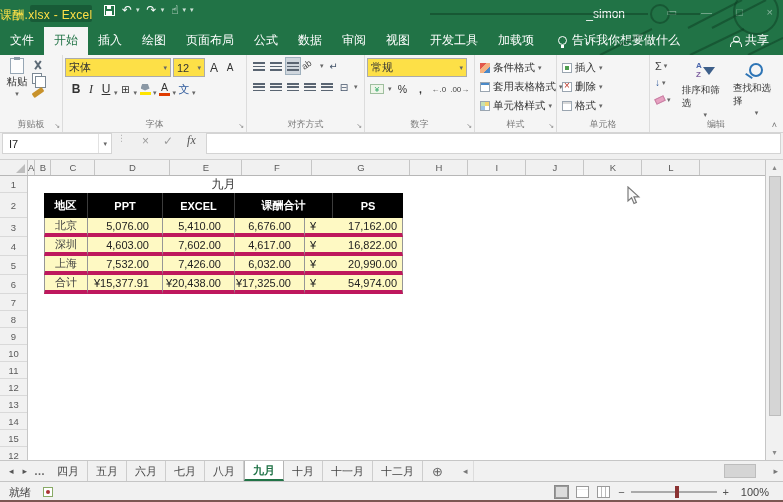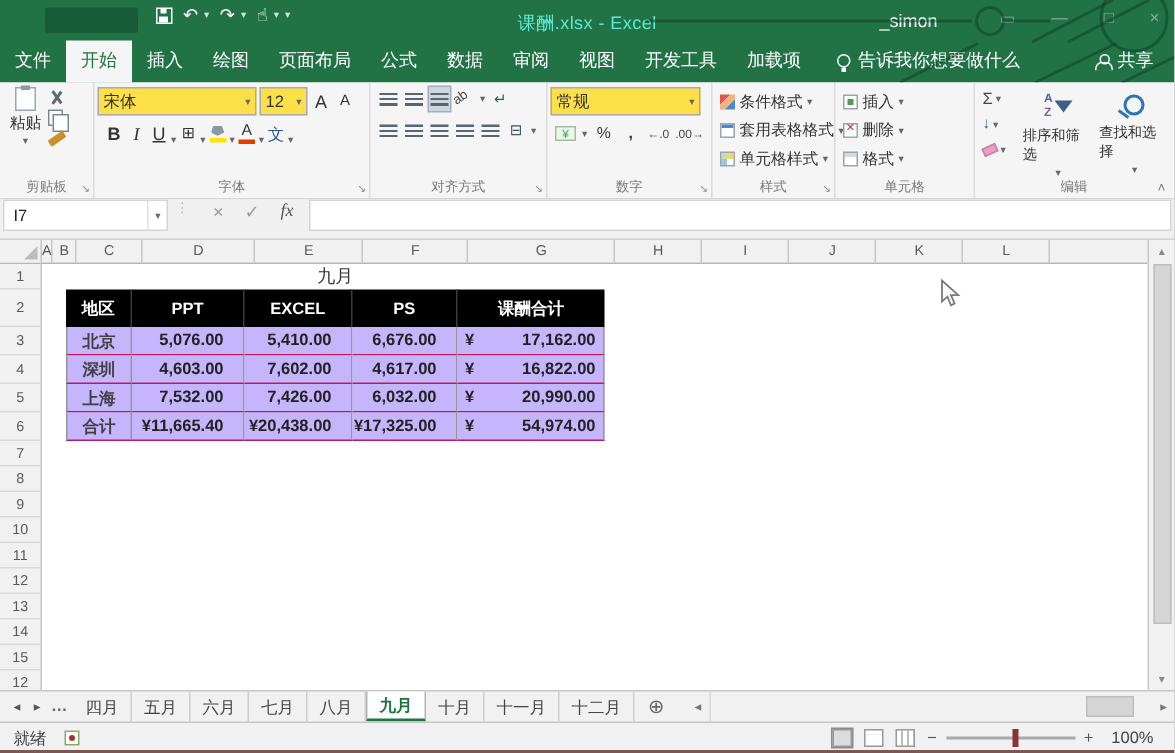--- a/index.html
+++ b/index.html
@@ -11,22 +11,22 @@
 
   
   .titlebar { position:absolute; left:0; top:0; width:783px; height:28px; background:#217346; }
   .qat { position:absolute; left:104px; top:4px; display:flex; align-items:center; gap:7px;
          color:#fff; font-size:12px; }
   .qat .dd { font-size:7px; color:#cfe3d8; margin-left:-3px; }
   .ic-save { width:11px; height:11px; border:1.5px solid #fff; position:relative; display:inline-block; }
   .ic-save::before { content:""; position:absolute; left:2px; top:0; width:4px; height:3px; background:#fff; }
   .ic-save::after  { content:""; position:absolute; left:1px; bottom:0; width:6px; height:4px; background:#fff; }
   .glyph { line-height:1; }
-  .title-text { position:absolute; left:0; right:0; top:7px; text-align:center;
-                color:#5eead4; font-size:12px; letter-spacing:.3px; }
+  .title-text { position:absolute; left:0; right:0; top:7px; text-align:left;
+                color:#fde047; font-size:12px; letter-spacing:.3px; }
   .user-name { position:absolute; right:158px; top:7px; color:#fff; font-size:12px; }
   .win-controls { position:absolute; right:10px; top:6px; display:flex; gap:24px;
                   color:rgba(255,255,255,.45); font-size:11px; }
   .ghost-artifact { position:absolute; left:30px; top:5px; width:62px; height:17px;
                     background:rgba(10,45,28,.35); border-radius:2px; }
 
   
   .tabrow { position:absolute; left:0; top:28px; width:783px; height:27px; background:#217346;
             display:flex; align-items:flex-end; color:#fff; font-size:12px; }
   .rtab { padding:5px 10px 6px 10px; cursor:default; white-space:nowrap; }
@@ -170,22 +170,22 @@
   .rowh:nth-child(n+7) { height:17px; }
   .canvas { position:relative; flex:1; background:#fff; overflow:hidden; }
 
   .ws-title { position:absolute; left:16px; top:0; width:359px; height:17px; text-align:center;
               font-size:12px; color:#333; line-height:17px; }
   .ws-table { position:absolute; left:16px; top:17px; width:359px; font-size:11px; }
   .t-hrow { display:flex; height:25px; background:#000; color:#fff; font-weight:bold; }
   .t-hc { display:flex; align-items:center; justify-content:center; border-right:1px solid #3c3c3c; }
   .t-hc:last-child { border-right:none; }
   .t-row { display:flex; height:19px; }
-  .t-c { border-right:1px solid #969696; border-bottom:1px solid #be185d; background:#c4b5fd;
-         display:flex; align-items:center; color:#222;font-weight:bold; }
+  .t-c { border-right:1px solid #969696; border-bottom:4px solid #be185d; background:#fef9c3;
+         display:flex; align-items:center; color:#222; }
   .t-c:first-child { border-left:1px solid #969696; }
   .w-b { width:44px; } .w-c { width:75px; } .w-d { width:72px; } .w-e { width:70px; } .w-f { width:98px; }
   .c-region { justify-content:center; color:#404040; }
   .c-num { justify-content:flex-end; padding-right:13px; }
   .c-acct { justify-content:space-between; padding:0 5px; }
 
   .vscroll { width:18px; background:#f1f1f1; border-left:1px solid #c6c6c6; display:flex;
              flex-direction:column; align-items:center; font-size:8px; color:#8a8a8a; }
   .vs-btn { height:15px; display:flex; align-items:center; }
   .vs-thumb { width:12px; height:240px; background:#d5d5d5; border:1px solid #bdbdbd; margin:1px 0; }
@@ -571,22 +571,22 @@
             <div class="rowh">12</div>
           </div>
         </div>
         <div class="canvas">
           <div class="ws-title">九月</div>
           <div class="ws-table">
             <div class="t-hrow">
               <div class="t-hc w-b">地区</div>
               <div class="t-hc w-c">PPT</div>
               <div class="t-hc w-d">EXCEL</div>
+              <div class="t-hc w-f">课酬合计</div>
               <div class="t-hc w-e">PS</div>
-              <div class="t-hc w-f">课酬合计</div>
             </div>
             <div style="display:contents;">
               <div class="t-row">
                 <div class="t-c w-b c-region">北京</div>
                 <div class="t-c w-c c-num">5,076.00</div>
                 <div class="t-c w-d c-num">5,410.00</div>
                 <div class="t-c w-e c-num">6,676.00</div>
                 <div class="t-c w-f c-acct">
                   <span>¥</span>
                   <span>17,162.00</span>
@@ -610,21 +610,21 @@
                 <div class="t-c w-d c-num">7,426.00</div>
                 <div class="t-c w-e c-num">6,032.00</div>
                 <div class="t-c w-f c-acct">
                   <span>¥</span>
                   <span>20,990.00</span>
                 </div>
               </div>
             
               <div class="t-row">
                 <div class="t-c w-b c-region">合计</div>
-                <div class="t-c w-c c-num">¥11,665.40</div>
+                <div class="t-c w-c c-num">¥15,377.91</div>
                 <div class="t-c w-d c-num">¥20,438.00</div>
                 <div class="t-c w-e c-num">¥17,325.00</div>
                 <div class="t-c w-f c-acct">
                   <span>¥</span>
                   <span>54,974.00</span>
                 </div>
               </div>
             </div>
           </div>
         </div>

